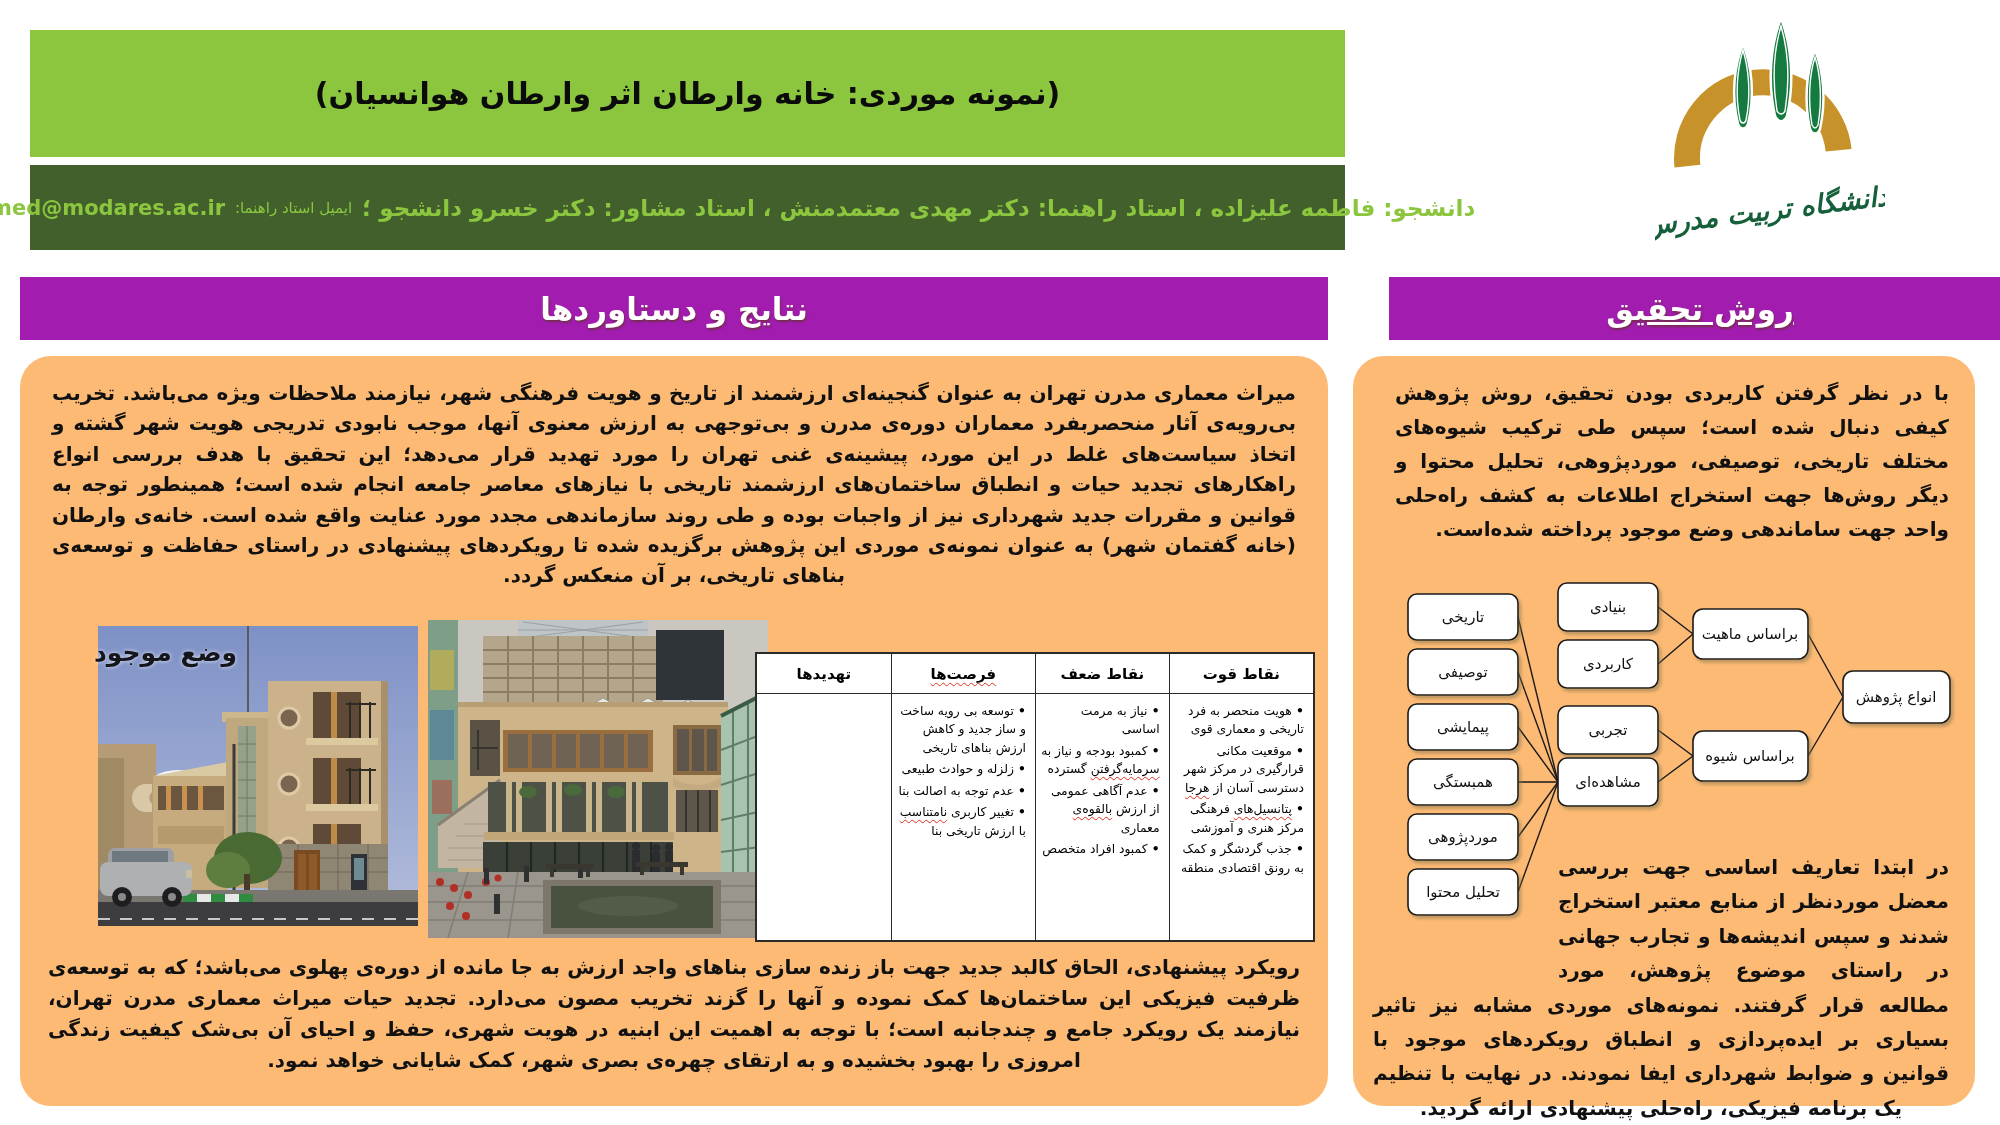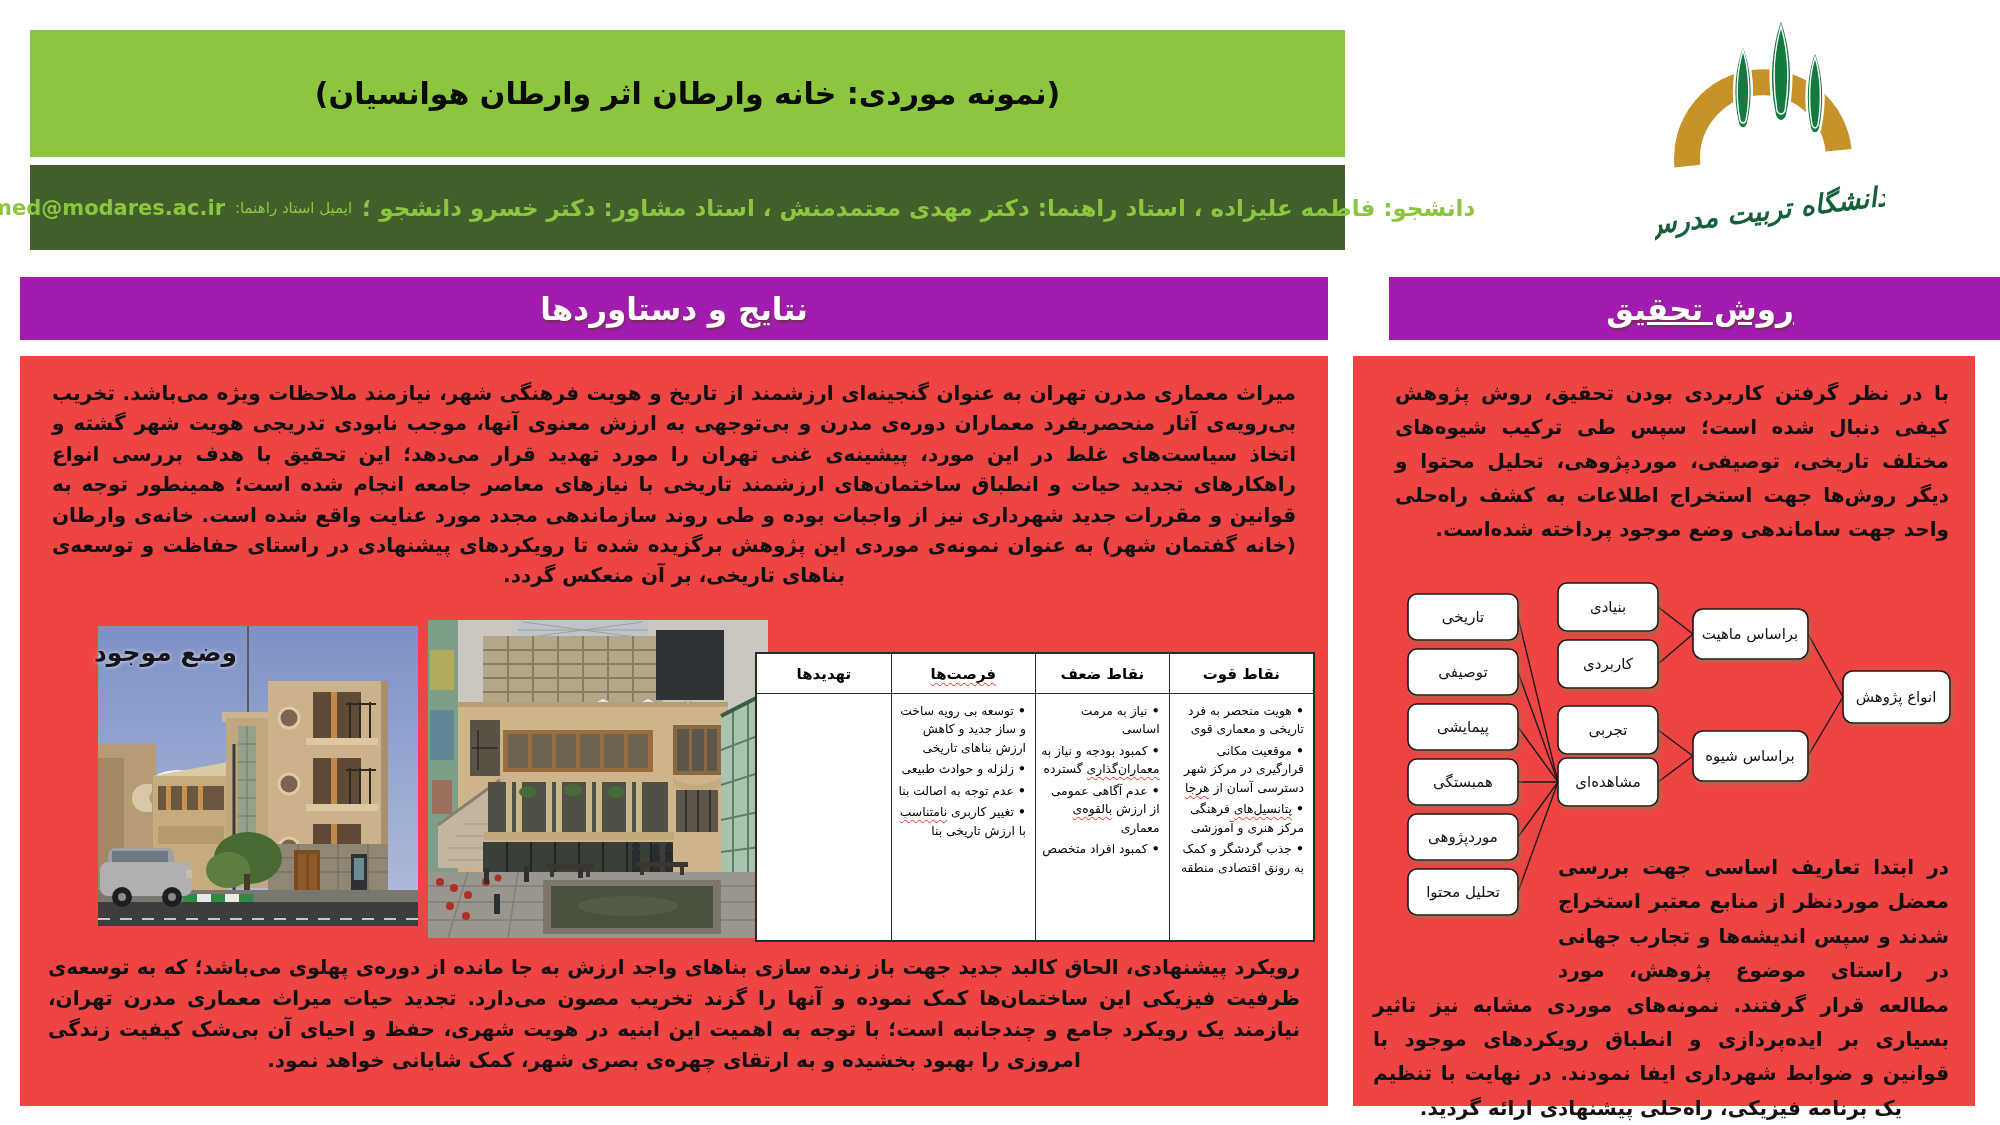--- a/index.html
+++ b/index.html
@@ -30,21 +30,21 @@
 
   
   .bar{
     background:#a21caf;color:#ffffff;display:flex;align-items:center;justify-content:center;
     font-weight:bold;font-size:31px;text-shadow:1px 2px 2px rgba(80,60,0,.55);direction:rtl;
   }
   .bar-left{left:20px;top:277px;width:1308px;height:63px;}
   .bar-right{left:1389px;top:277px;width:622px;height:63px;text-decoration:underline;}
 
   
-  .panel{background:#ef4444;}
+  .panel{background:#fdba74;border-radius:31px;}
   .panel-left{left:20px;top:356px;width:1308px;height:750px;}
   .panel-right{left:1353px;top:356px;width:622px;height:750px;}
 
   .fa-par{direction:rtl;text-align:justify;color:#111;font-weight:bold;}
   .p-intro{top:22px;right:32px;left:32px;font-size:20px;line-height:1.52;text-align-last:center;}
   .p-concl{top:596px;right:28px;left:28px;font-size:20px;line-height:1.55;text-align-last:center;}
 
   
   .photo{overflow:hidden;padding-left:20px;}
   .photo1{left:58px;top:270px;width:320px;height:300px;}
@@ -398,21 +398,21 @@
       </div>
     <div class="swot-h">تهدیدها</div>
     <ul class="swot-c">
         <li>هویت منحصر به فرد تاریخی و معماری قوی</li>
         <li>موقعیت مکانی قرارگیری در مرکز شهر دسترسی آسان از <u class="sq">هرجا</u></li>
         <li><u class="sq">پتانسیل‌های</u> فرهنگی مرکز هنری و آموزشی</li>
         <li>جذب گردشگر و کمک به رونق اقتصادی منطقه</li>
       </ul>
     <ul class="swot-c">
         <li>نیاز به مرمت اساسی</li>
-        <li>کمبود بودجه و نیاز به <u class="sq">معماران‌گذاری</u> گسترده</li>
+        <li>کمبود بودجه و نیاز به <u class="sq">سرمایه‌گرفتن</u> گسترده</li>
         <li>عدم آگاهی عمومی از ارزش <u class="sq">بالقوه‌ی</u> معماری</li>
         <li>کمبود افراد متخصص</li>
       </ul>
     <ul class="swot-c">
         <li>توسعه بی رویه ساخت و ساز جدید و کاهش ارزش بناهای تاریخی</li>
         <li>زلزله و حوادث طبیعی</li>
         <li>عدم توجه به اصالت بنا</li>
         <li>تغییر کاربری <u class="sq">نامتناسب</u> با ارزش تاریخی بنا</li>
       </ul>
   </div>

